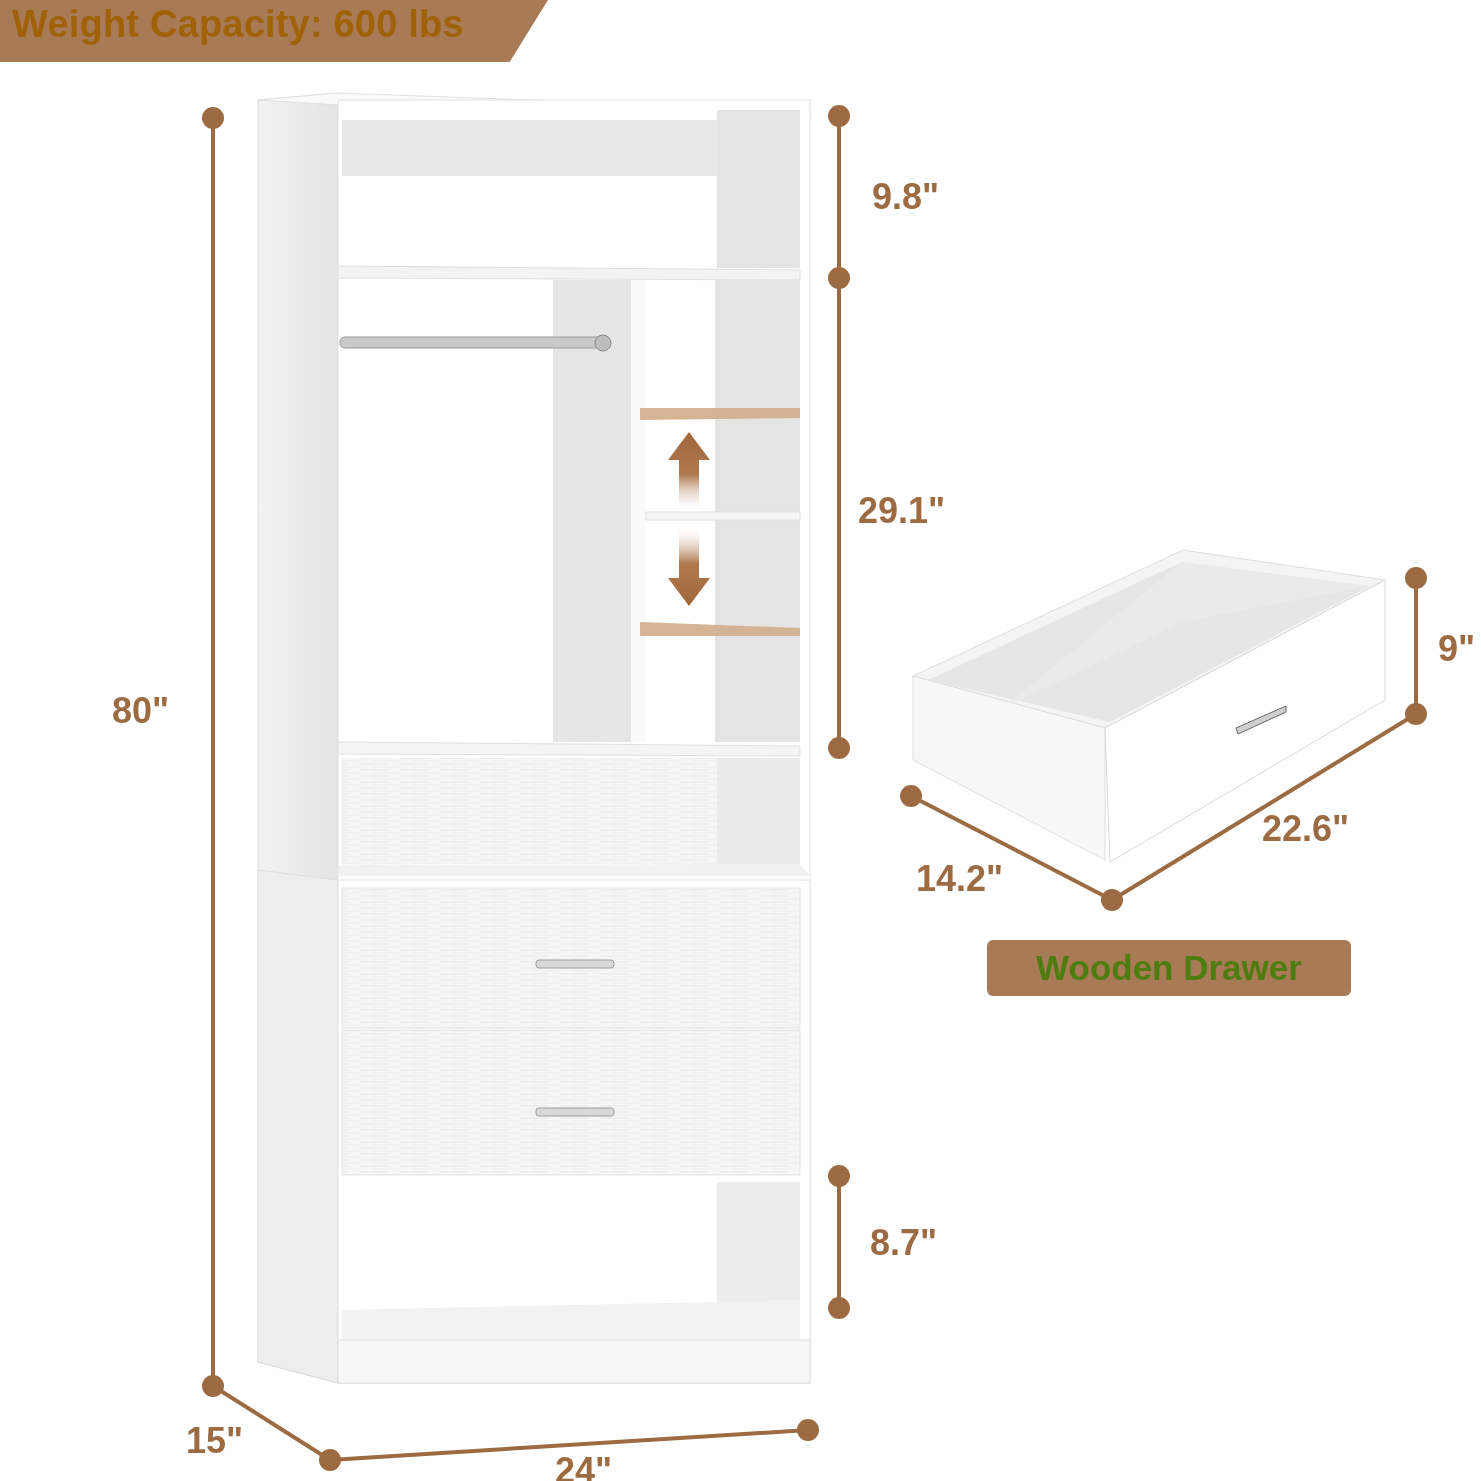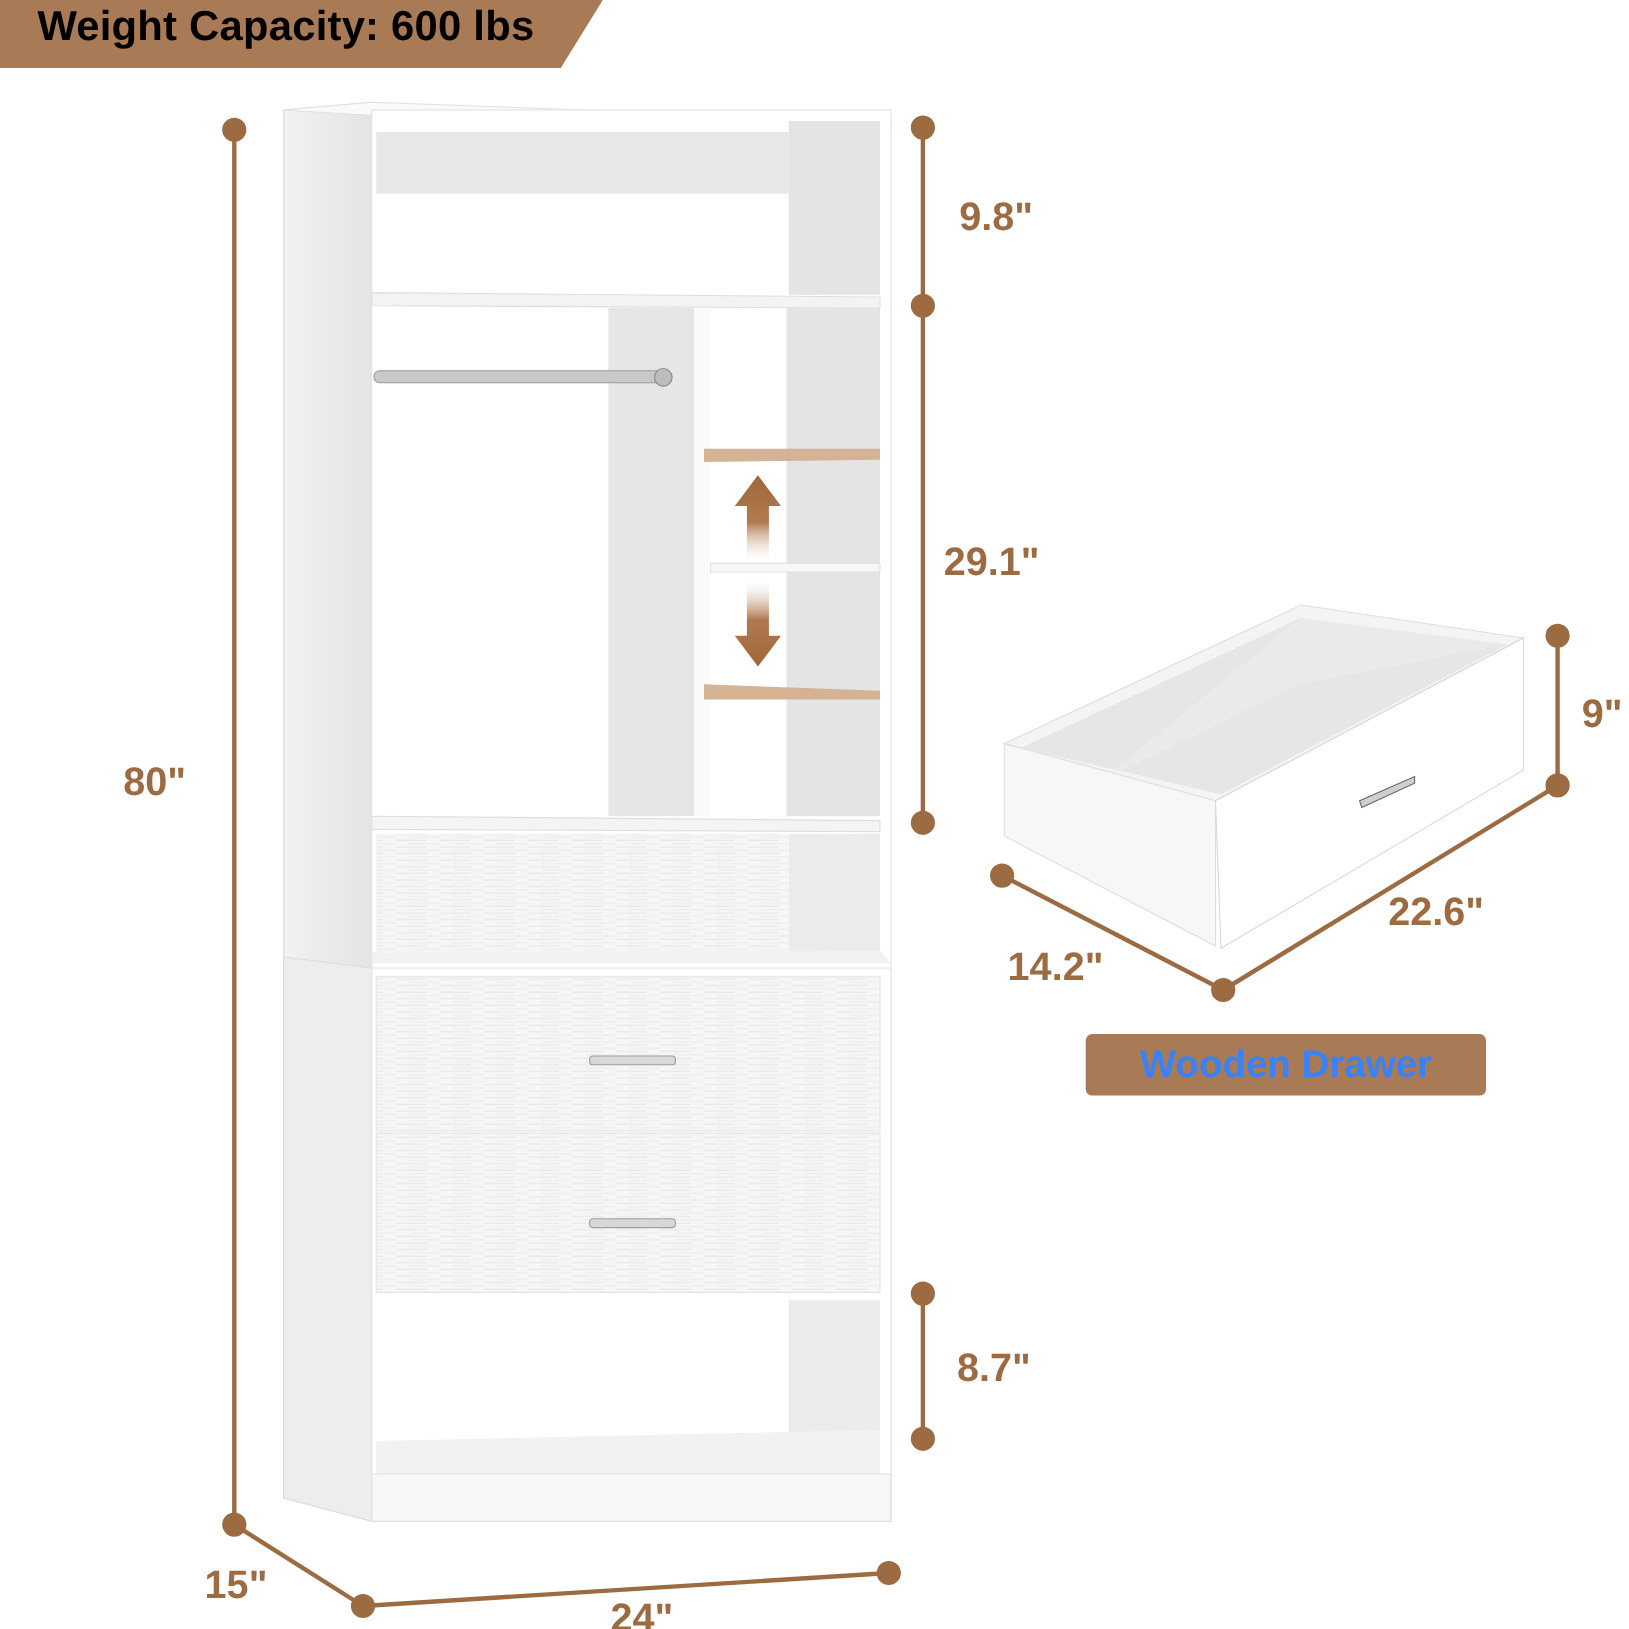--- a/index.html
+++ b/index.html
@@ -1,22 +1,22 @@
 <!DOCTYPE html>
 <html><head>
 <meta charset="utf-8">
 <style>
   html,body{margin:0;padding:0;background:#ffffff;}
   body{width:1481px;height:1481px;position:relative;overflow:hidden;font-family:"Liberation Sans",sans-serif;}
   .abs{position:absolute;}
   .banner{left:0;top:0;width:548px;height:62px;background:#a87a55;clip-path:polygon(0 0,100% 0,93% 100%,0 100%);}
-  .banner-text{left:34px;top:3px;font-size:38px;font-weight:bold;color:#000000;letter-spacing:0.2px;white-space:nowrap;}
+  .banner-text{left:12px;top:3px;font-size:38px;font-weight:bold;color:#a16207;letter-spacing:0.2px;white-space:nowrap;}
   .dim{color:#9c6b42;font-weight:bold;font-size:36px;white-space:nowrap;}
   .pill{left:987px;top:940px;width:364px;height:56px;border-radius:6px;background:#a87a55;}
-  .pill-text{left:987px;top:940px;width:364px;height:56px;line-height:56px;text-align:center;font-size:35px;font-weight:bold;color:#3b82f6;}
+  .pill-text{left:987px;top:940px;width:364px;height:56px;line-height:56px;text-align:center;font-size:35px;font-weight:bold;color:#4d7c0f;}
   svg{position:absolute;left:0;top:0;}
 </style>
 </head>
 <body>
 
 <div class="abs banner"></div>
 <div class="abs banner-text">Weight Capacity: 600 lbs</div>
 
 <svg width="1481" height="1481" viewBox="0 0 1481 1481">
   <defs>

